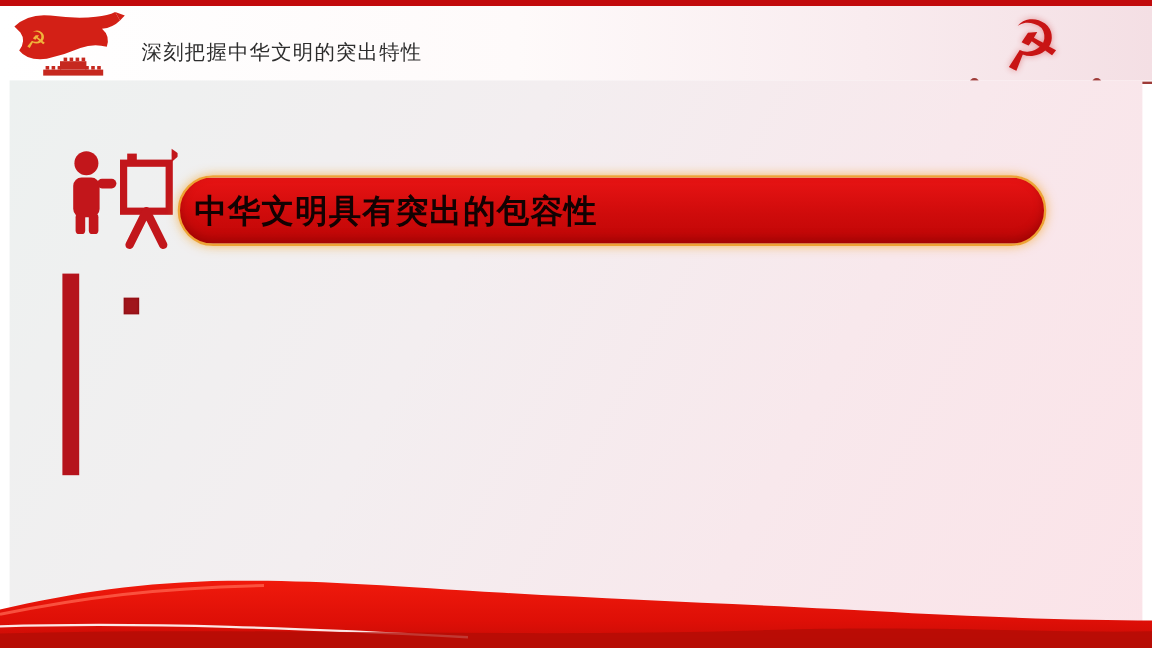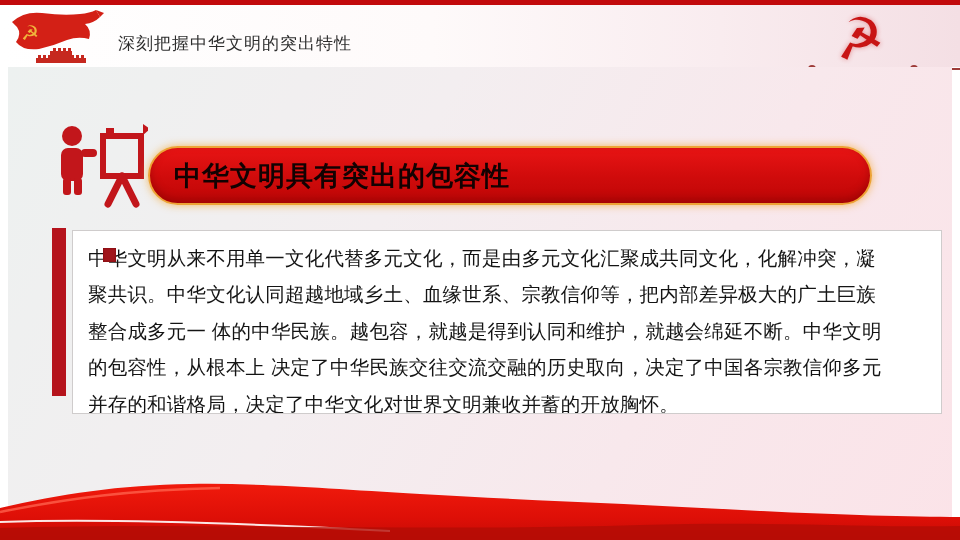--- a/index.html
+++ b/index.html
@@ -33,21 +33,21 @@
 
   
   .presenter { position: absolute; left: 48px; top: 122px; }
 
   
   .banner { position: absolute; left: 148px; top: 146px; width: 724px; height: 59px;
             border-radius: 30px; border: 2px solid #eda335;
             background: linear-gradient(180deg, #e81414 0%, #cf0b0b 55%, #bf0606 100%);
             box-shadow: 0 0 9px rgba(243,166,49,0.75), inset 0 -4px 8px rgba(120,0,0,0.45);
             display: flex; align-items: center; }
-  .banner-title { font-size: 27px; font-weight: bold; color: #120202; padding-left: 24px;
+  .banner-title { font-size: 27px; font-weight: bold; color: #120202; padding-left: 12px;
                   letter-spacing: 1px; white-space: nowrap; }
 
   
   .accent-bar { position: absolute; left: 52px; top: 228px; width: 14px; height: 168px; background: #b5131c; }
   .text-box { position: absolute; left: 72px; top: 230px; width: 870px; height: 184px;
               background: #ffffff; border: 1px solid #cfcccc; overflow: hidden; }
   .paragraph { padding: 9px 14px 0 15px; font-size: 19.5px; line-height: 36.4px; color: #141414;
                white-space: pre-line; text-align: justify; letter-spacing: 0.2px; }
   .bullet-square { position: absolute; left: 103px; top: 248px; width: 13px; height: 14px;
                    background: #a0151b; box-shadow: inset 0 0 2px #6d0509; }
@@ -105,27 +105,20 @@
     <path d="M95,13 L95,2 L102,7 Z" fill="#c2161b"></path>
     <path d="M74,54 L60,82 M74,54 L88,82" stroke="#c2161b" stroke-width="7" stroke-linecap="round" fill="none"></path>
   </svg>
 
   <div class="banner">
     <span class="banner-title">中华文明具有突出的包容性</span>
   </div>
 
   <div class="accent-bar"></div>
 
-  <div class="text-box">
-    <p class="paragraph">中华文明从来不用单一文化代替多元文化，而是由多元文化汇聚成共同文化，化解冲突，凝
-聚共识。中华文化认同超越地域乡土、血缘世系、宗教信仰等，把内部差异极大的广土巨族
-整合成多元一 体的中华民族。越包容，就越是得到认同和维护，就越会绵延不断。中华文明
-的包容性，从根本上 决定了中华民族交往交流交融的历史取向，决定了中国各宗教信仰多元
-并存的和谐格局，决定了中华文化对世界文明兼收并蓄的开放胸怀。</p>
-  </div>
   <div class="bullet-square"></div>
 
   <svg class="wave" width="960" height="62" viewBox="0 0 960 62" preserveAspectRatio="none">
     <defs>
       <linearGradient id="wgrad" x1="0" y1="0" x2="0" y2="1">
         <stop offset="0%" stop-color="#f01a0c"></stop>
         <stop offset="60%" stop-color="#de0f07"></stop>
         <stop offset="100%" stop-color="#c50b05"></stop>
       </linearGradient>
     </defs>

